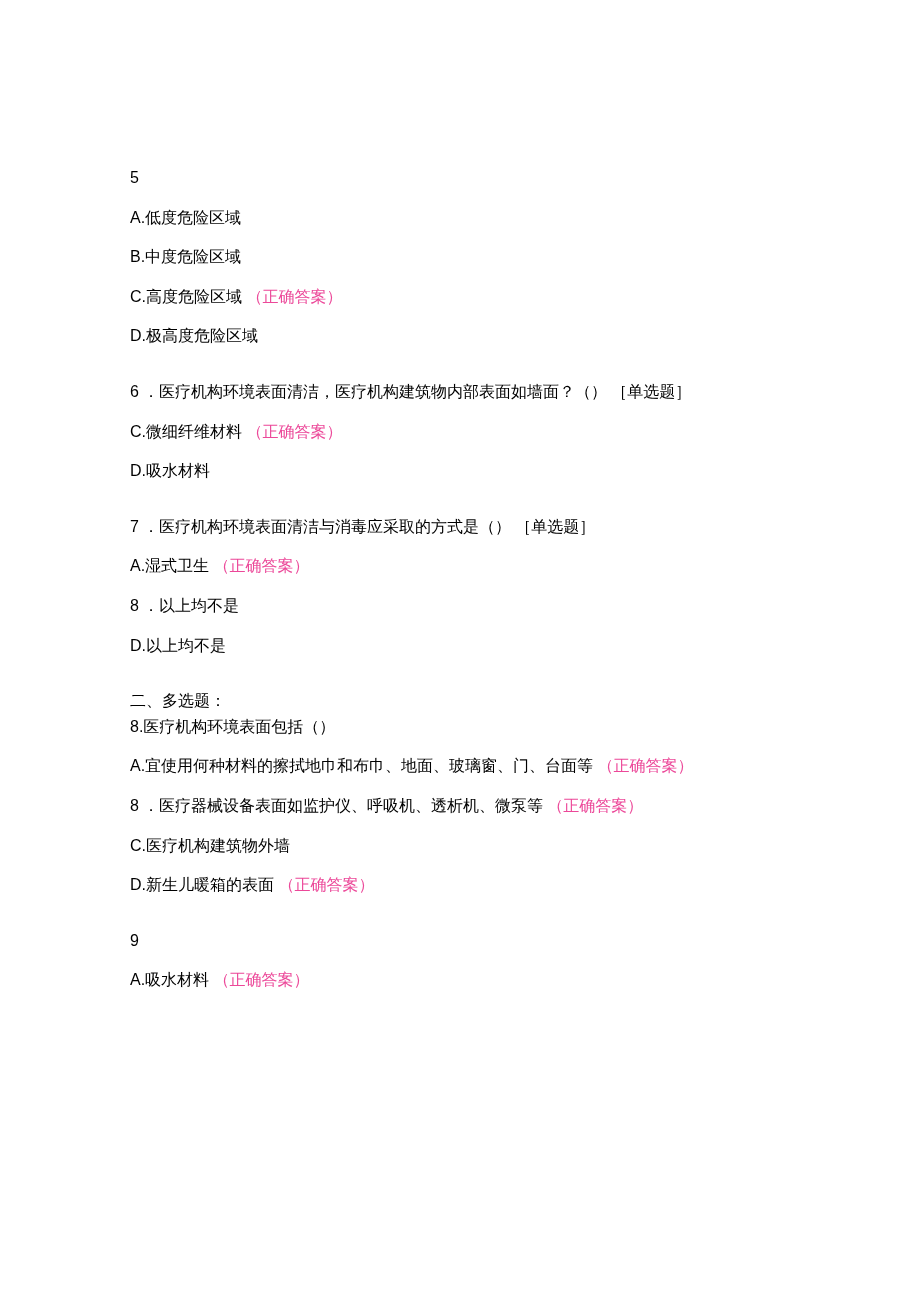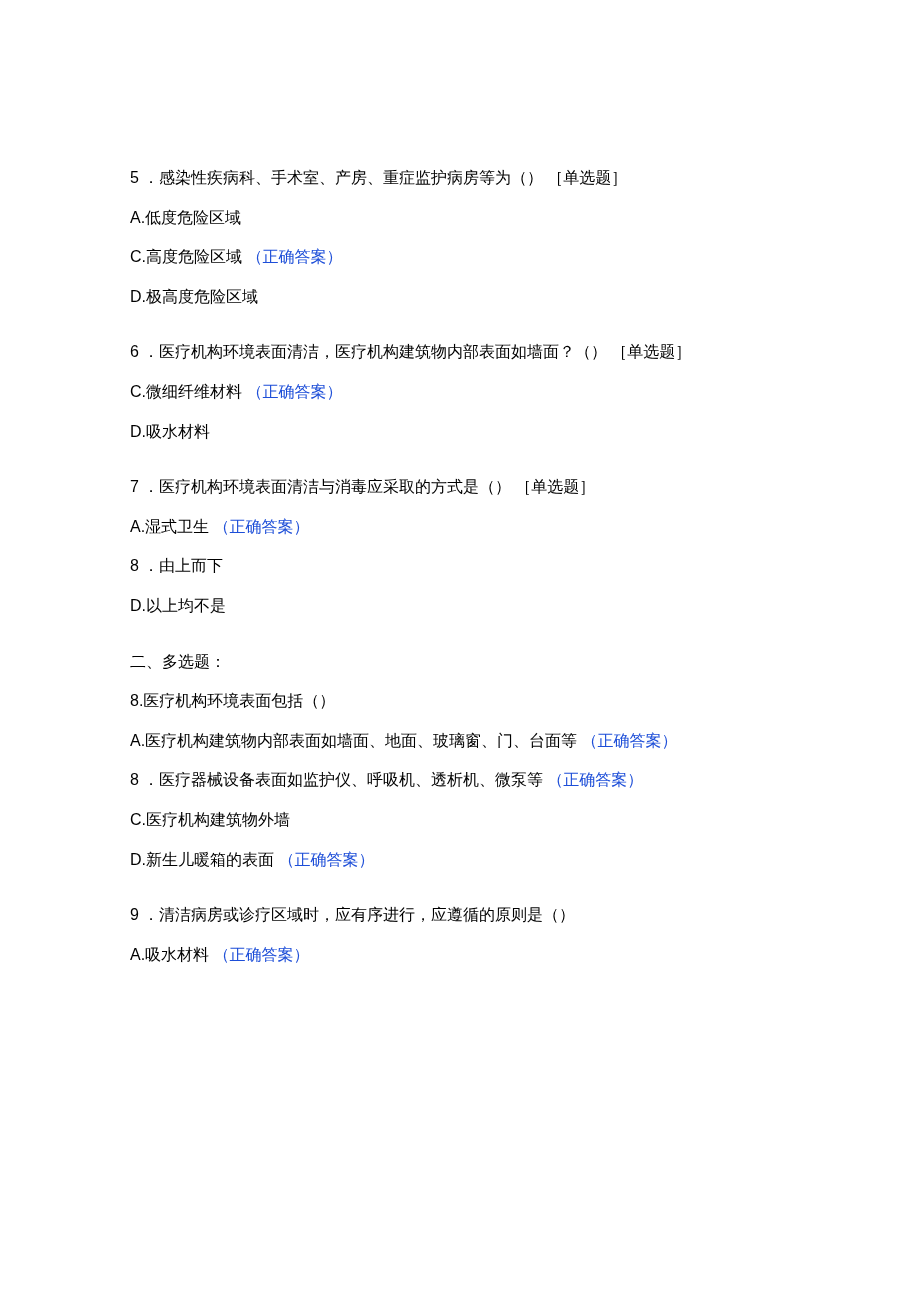--- a/index.html
+++ b/index.html
@@ -20,44 +20,43 @@
     .question-block {
       margin-bottom: 30px;
     }
     .question-text {
       margin-bottom: 14px;
     }
     .option {
       margin-bottom: 14px;
     }
     .correct {
-      color: #1d4ed8;
+      color: #ec4899;
     }
     .section-header {
-      margin-bottom: 14px;
     }
     .numbered {
       display: flex;
     }
     .num {
       white-space: nowrap;
       margin-right: 4px;
     }
   </style>
 </head>
 <body>
 
 <div class="page">
 
   <div class="question-block">
     <div class="question-text numbered">
       <span class="num">5</span>
-      <span>．感染性疾病科、手术室、产房、重症监护病房等为（） ［单选题］</span>
     </div>
     <div class="option">A.低度危险区域</div>
+    <div class="option">B.中度危险区域</div>
     <div class="option">
       <span>C.高度危险区域</span>
       <span class="correct">（正确答案）</span>
     </div>
     <div class="option">D.极高度危险区域</div>
   </div>
 
   <div class="question-block">
     <div class="question-text numbered">
       <span class="num">6</span>
@@ -74,51 +73,50 @@
     <div class="question-text numbered">
       <span class="num">7</span>
       <span>．医疗机构环境表面清洁与消毒应采取的方式是（） ［单选题］</span>
     </div>
     <div class="option">
       <span>A.湿式卫生</span>
       <span class="correct">（正确答案）</span>
     </div>
     <div class="option numbered">
       <span class="num">8</span>
-      <span>．由上而下</span>
+      <span>．以上均不是</span>
     </div>
     <div class="option">D.以上均不是</div>
   </div>
 
   <div class="section-header">二、多选题：</div>
 
   <div class="question-block">
     <div class="question-text">8.医疗机构环境表面包括（）</div>
     <div class="option">
-      <span>A.医疗机构建筑物内部表面如墙面、地面、玻璃窗、门、台面等</span>
+      <span>A.宜使用何种材料的擦拭地巾和布巾、地面、玻璃窗、门、台面等</span>
       <span class="correct">（正确答案）</span>
     </div>
     <div class="option numbered">
       <span class="num">8</span>
       <span>
         <span>．医疗器械设备表面如监护仪、呼吸机、透析机、微泵等</span>
         <span class="correct">（正确答案）</span>
       </span>
     </div>
     <div class="option">C.医疗机构建筑物外墙</div>
     <div class="option">
       <span>D.新生儿暖箱的表面</span>
       <span class="correct">（正确答案）</span>
     </div>
   </div>
 
   <div class="question-block">
     <div class="question-text numbered">
       <span class="num">9</span>
-      <span>．清洁病房或诊疗区域时，应有序进行，应遵循的原则是（）</span>
     </div>
     <div class="option">
       <span>A.吸水材料</span>
       <span class="correct">（正确答案）</span>
     </div>
   </div>
 
 </div>
 
 </body></html>

